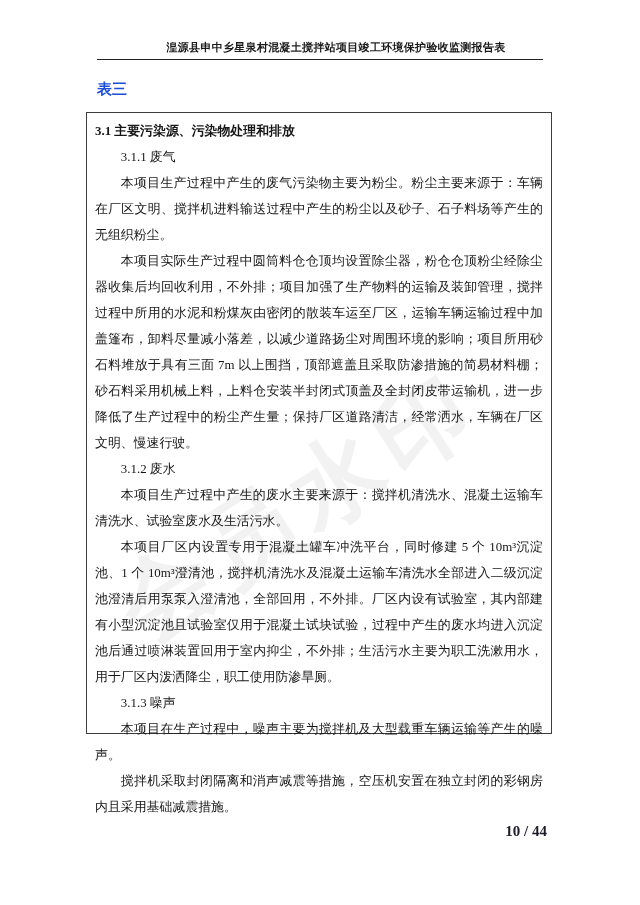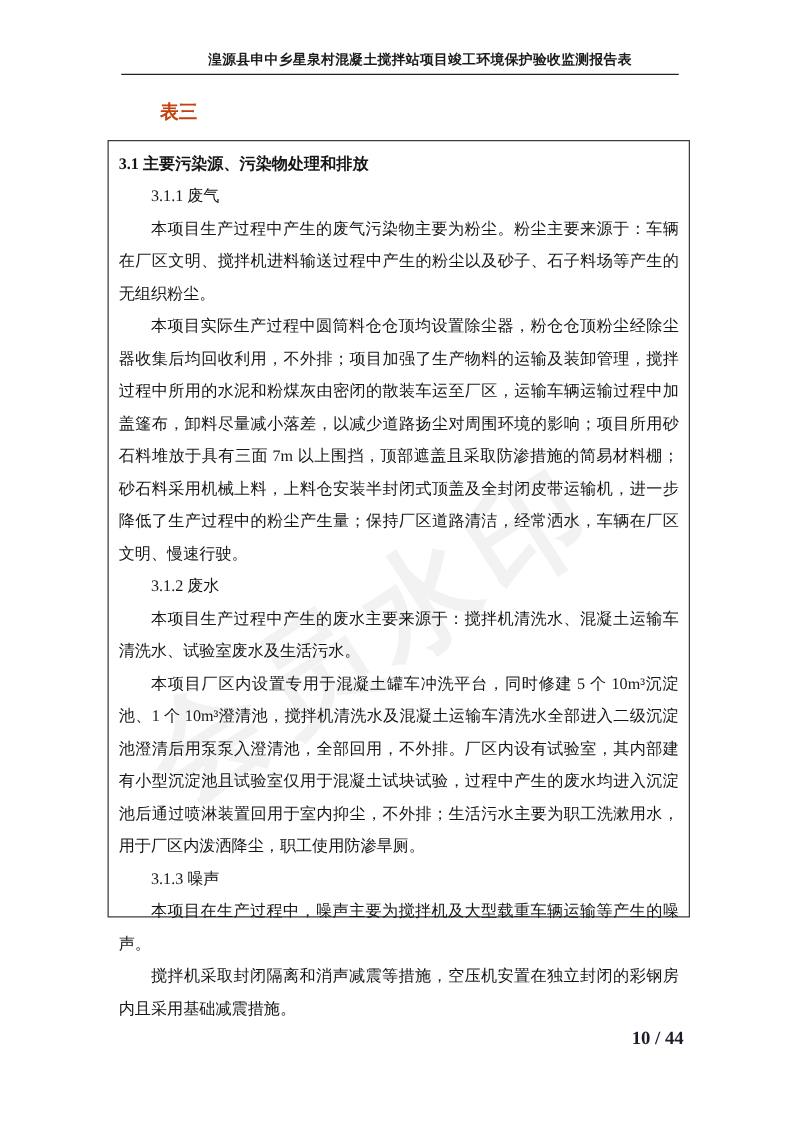--- a/index.html
+++ b/index.html
@@ -35,23 +35,22 @@
     height: 0;
     border-top: 1.6px solid #222222;
     z-index: 2;
   }
   .table-caption {
     position: absolute;
     top: 80px;
     left: 97px;
     font-size: 15px;
     font-weight: 600;
-    color: #c2410c;
+    color: #1d4ed8;
     z-index: 2;
-    margin-left: 31px;
   }
   .watermark {
     position: absolute;
     left: 90px;
     top: 430px;
     width: 460px;
     transform: rotate(-33deg);
     font-size: 92px;
     font-weight: 700;
     letter-spacing: 10px;

